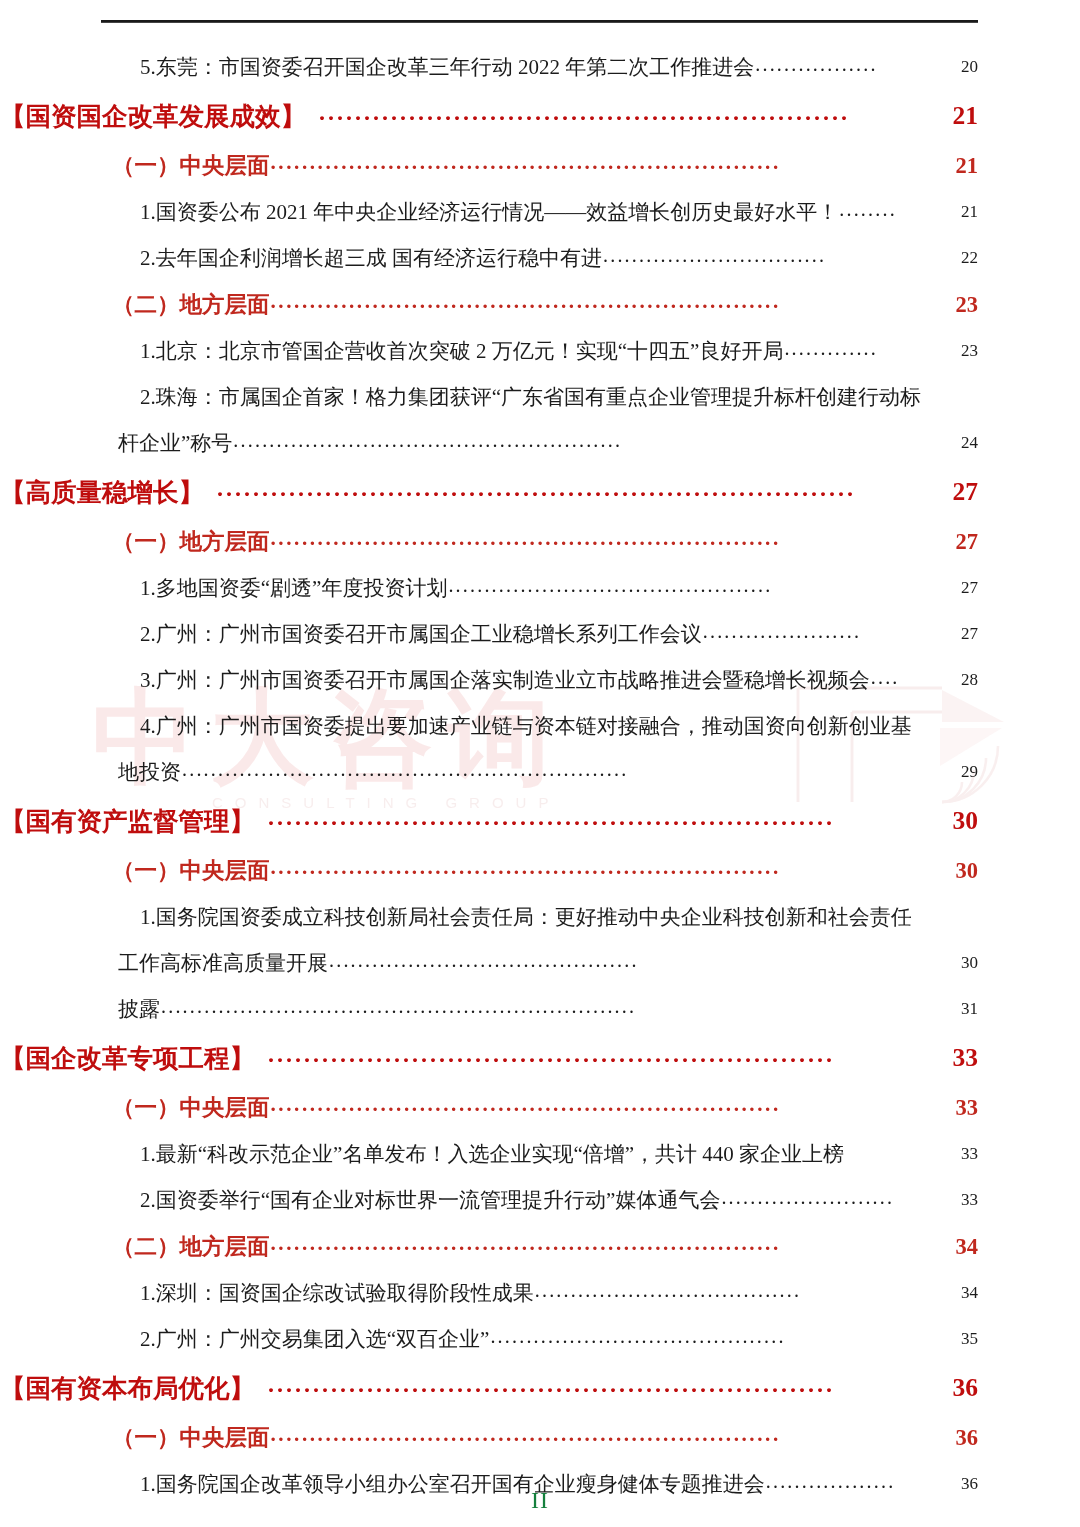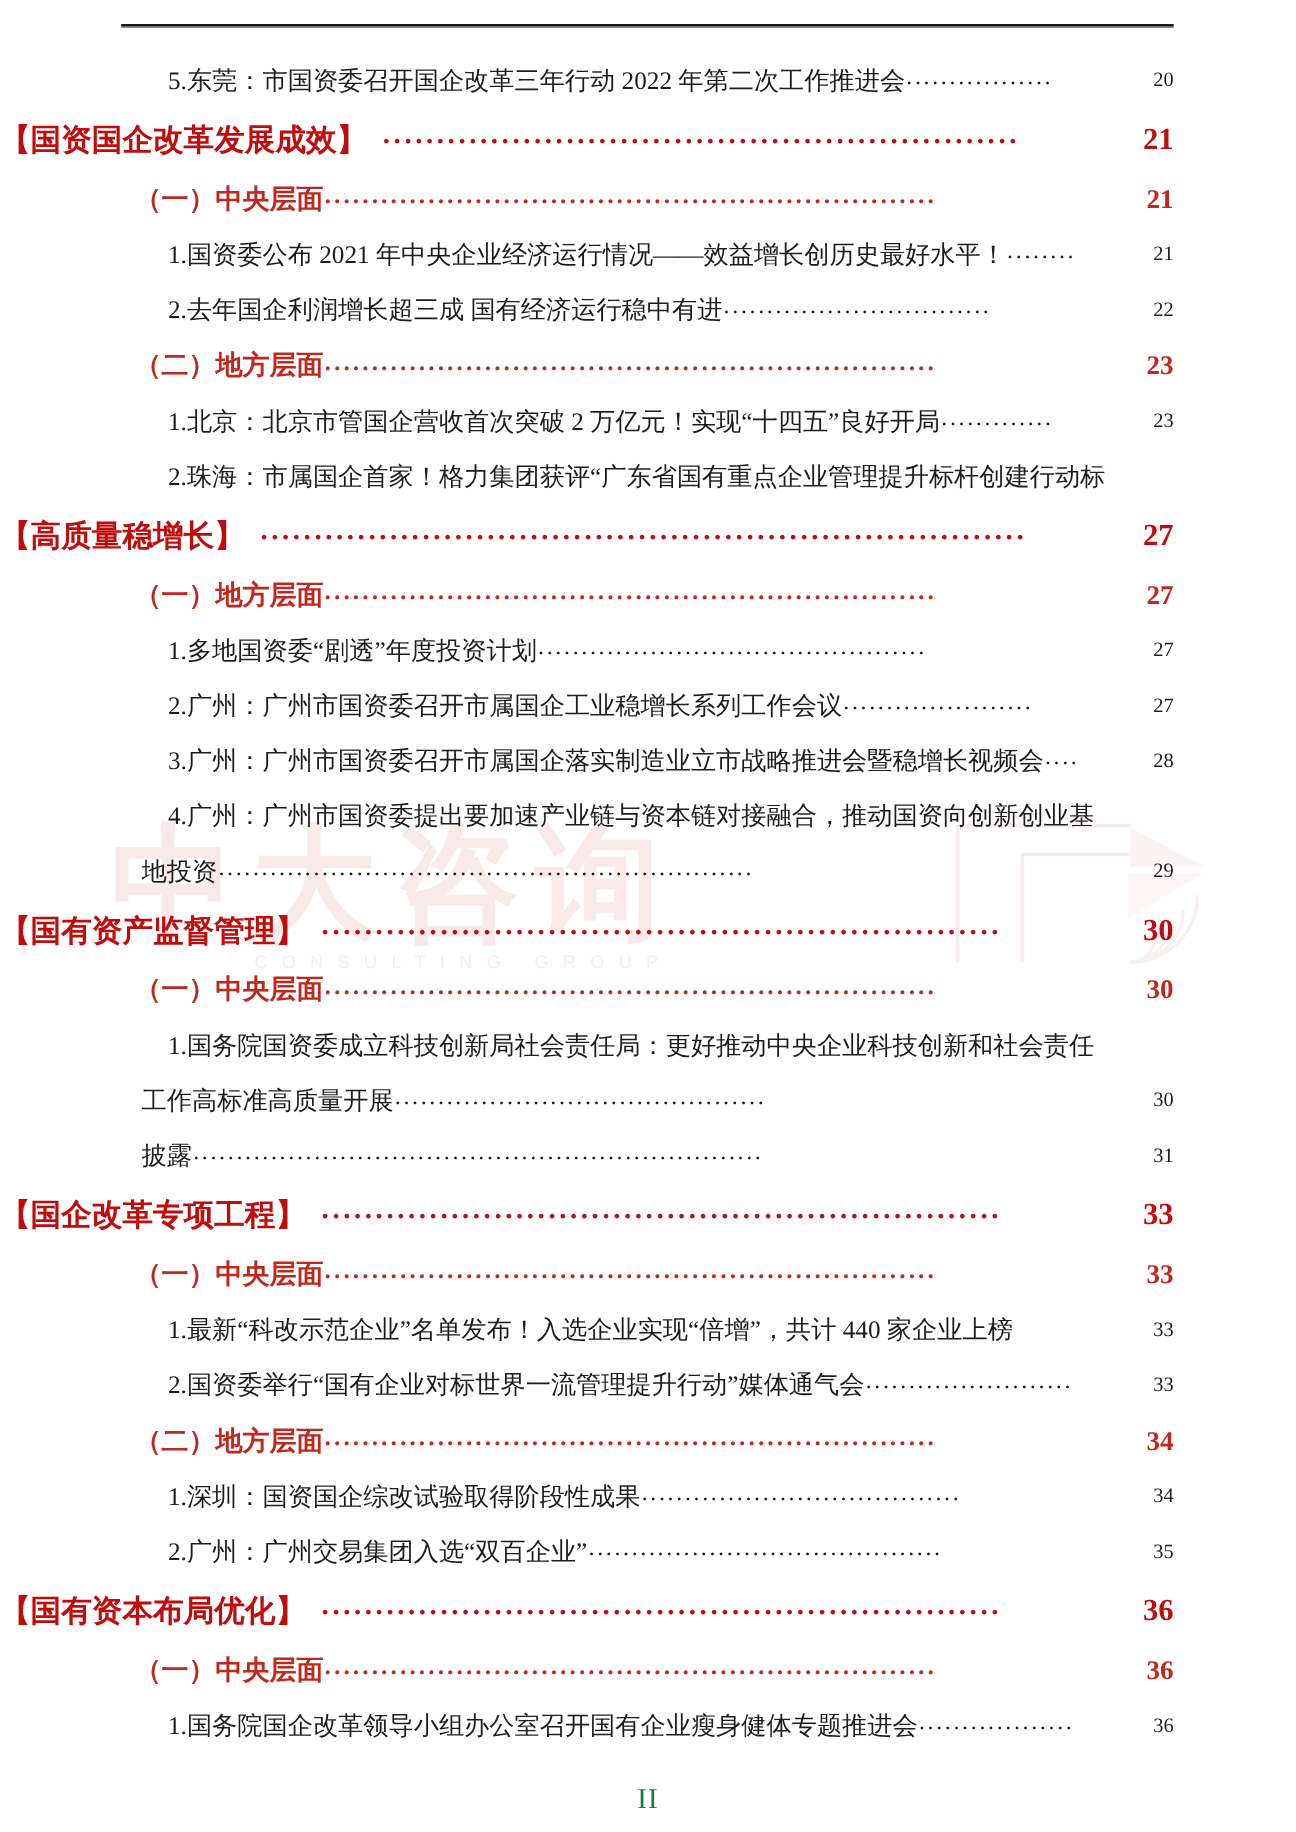--- a/index.html
+++ b/index.html
@@ -238,20 +238,25 @@
         <span class="pg">23</span>
       </div>
       <div class="row lv3">
         <span class="txt">1.北京：北京市管国企营收首次突破 2 万亿元！实现“十四五”良好开局</span>
         <span class="leader">.............</span>
         <span class="pg">23</span>
       </div>
       <div class="row lv3 nowrap-first tight">
         <span class="txt">2.珠海：市属国企首家！格力集团获评“广东省国有重点企业管理提升标杆创建行动标</span>
       </div>
+      <div class="row lv3 cont">
+        <span class="txt">杆企业”称号</span>
+        <span class="leader">......................................................</span>
+        <span class="pg">24</span>
+      </div>
       <div class="row lv1">
         <span class="txt">【高质量稳增长】</span>
         <span class="leader">.......................................................................</span>
         <span class="pg">27</span>
       </div>
       <div class="row lv2">
         <span class="txt">（一）地方层面</span>
         <span class="leader">.................................................................</span>
         <span class="pg">27</span>
       </div>

